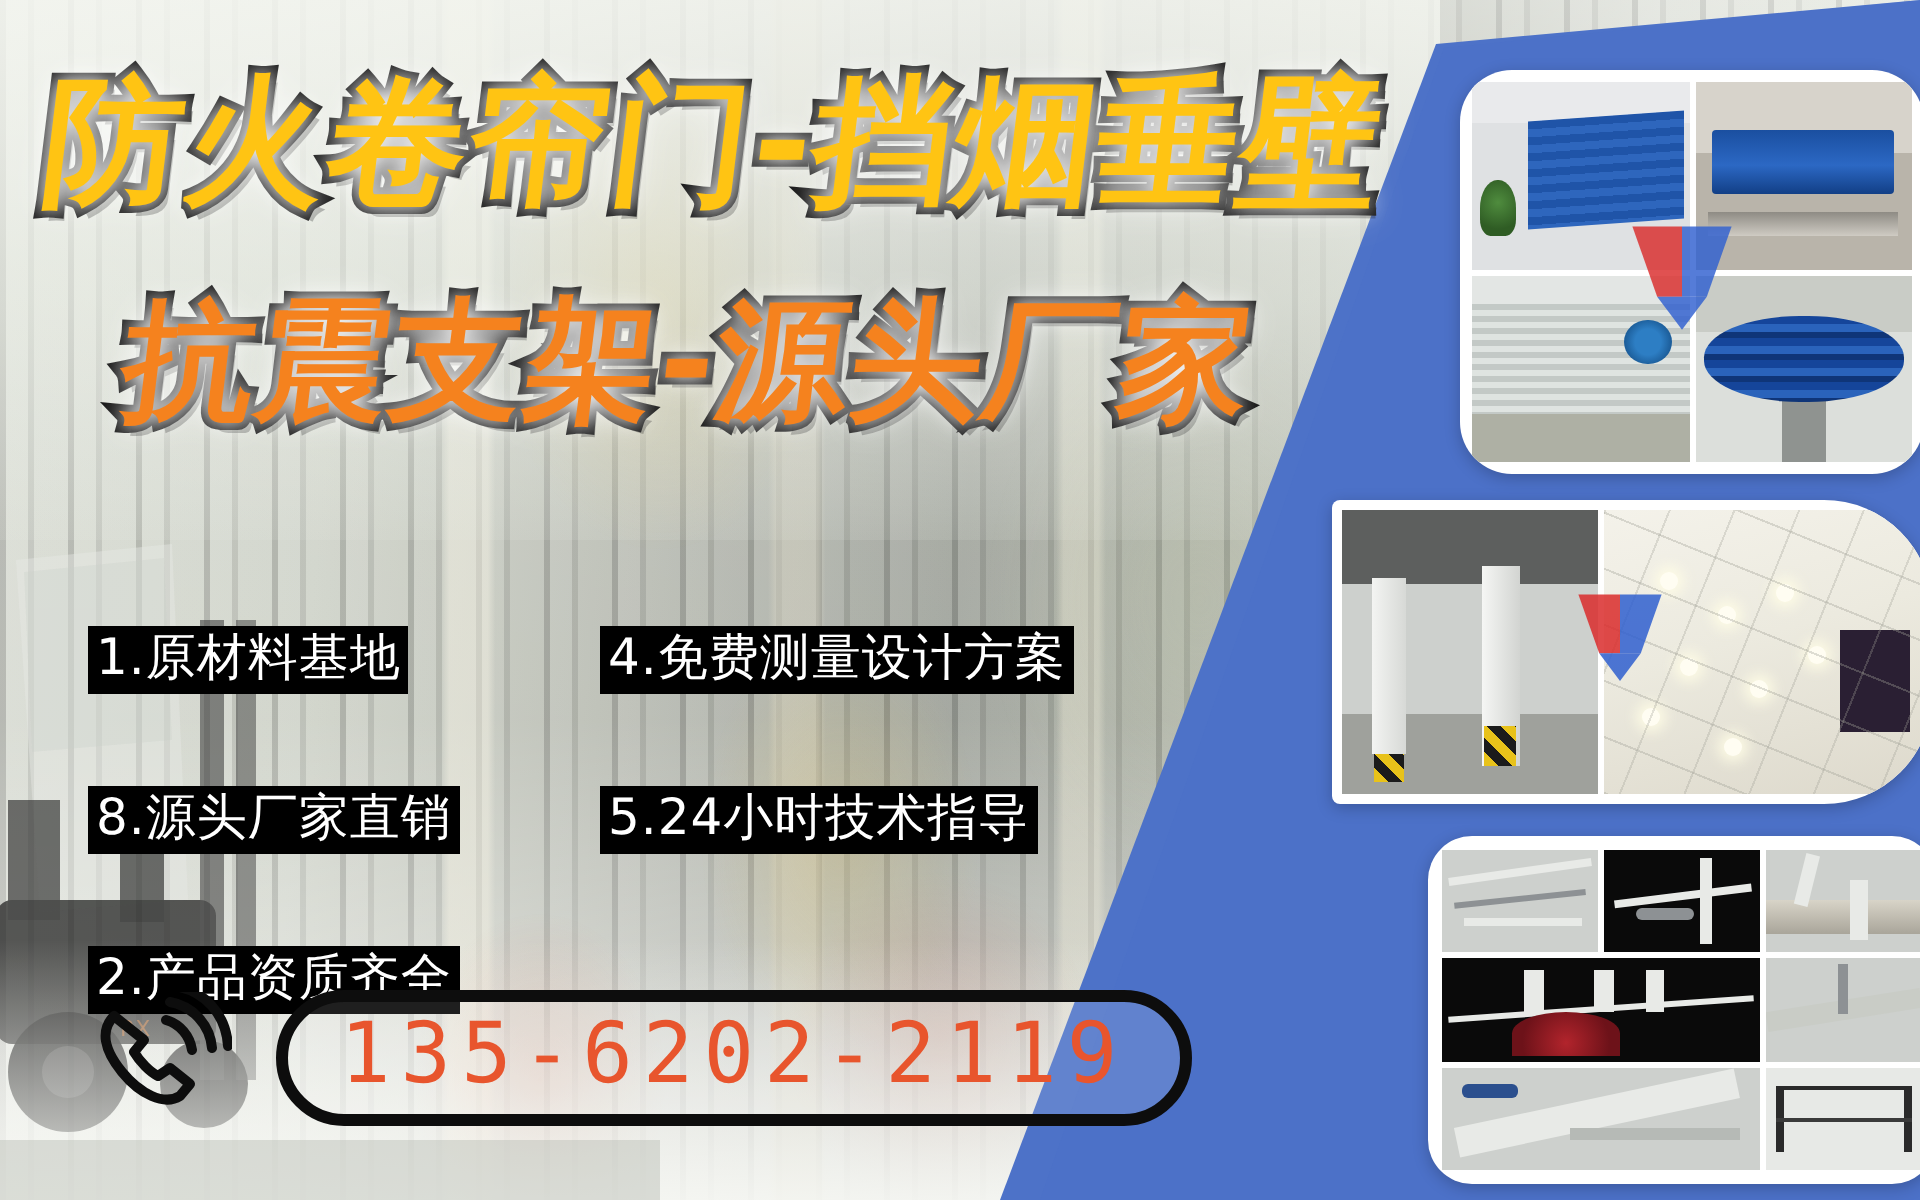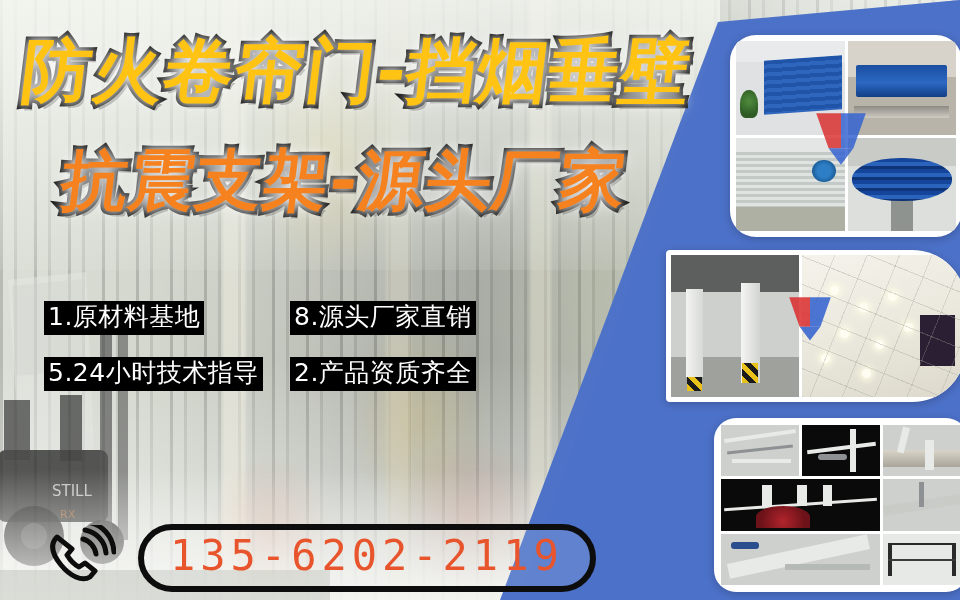--- a/index.html
+++ b/index.html
@@ -48,31 +48,31 @@
     letter-spacing:1px;line-height:1;}
   #h1{left:22px;top:36px;font-size:70px;color:#FFC413;
       -webkit-text-stroke:7px #111;paint-order:stroke fill;
       text-shadow:0 0 10px rgba(255,255,255,.95),0 0 18px rgba(255,255,255,.8),4px 5px 0 rgba(0,0,0,.28);}
   #h2{left:62px;top:148px;font-size:66px;color:#F5821E;
       -webkit-text-stroke:7px #111;paint-order:stroke fill;
       text-shadow:0 0 10px rgba(255,255,255,.95),0 0 18px rgba(255,255,255,.8),4px 5px 0 rgba(0,0,0,.28);}
   .h-skew{transform:skewX(-7deg);transform-origin:left center;}
 
   
-  .features{position:absolute;left:44px;top:290px;width:520px;
+  .features{position:absolute;left:44px;top:302px;width:520px;
     display:grid;grid-template-columns:232px 260px;grid-auto-rows:56px;
-    column-gap:14px;row-gap:0;}
+    column-gap:14px;row-gap:0;gap:24px;}
   .feat{display:flex;align-items:center;}
   .feat span{display:inline-block;background:#000;color:#fff;
     font-size:25px;line-height:1.18;padding:1px 4px 3px 4px;
     font-family:"DejaVu Sans","Liberation Sans",sans-serif;font-weight:400;
     letter-spacing:.5px;white-space:nowrap;}
 
   
-  .phone-row{position:absolute;left:44px;top:524px;display:flex;align-items:center;}
+  .phone-row{position:absolute;left:44px;top:495px;display:flex;align-items:center;}
   .phone-icon{width:72px;height:66px;margin-right:22px;}
   .phone-box{border:6px solid #0d0d0d;border-radius:34px;
     padding:2px 26px 6px 26px;background:rgba(255,255,255,.12);}
   .phone-num{font-family:"DejaVu Sans Mono","Liberation Mono",monospace;
     font-size:42px;font-weight:400;color:#E8552D;letter-spacing:5px;line-height:1.15;}
 
   
   .collage{position:absolute;background:#fff;overflow:hidden;
     box-shadow:0 2px 8px rgba(0,0,0,.22);}
   #collage-top{left:730px;top:35px;width:220px;height:190px;border-radius:26px;padding:6px;}
@@ -172,20 +172,23 @@
   </svg>
 
   <div class="headline h-skew" id="h1">防火卷帘门-挡烟垂壁</div>
   <div class="headline h-skew" id="h2">抗震支架-源头厂家</div>
 
   <div class="features">
     <div class="feat">
         <span>1.原材料基地</span>
       </div>
     <div class="feat">
+        <span>4.免费测量设计方案</span>
+      </div>
+    <div class="feat">
         <span>8.源头厂家直销</span>
       </div>
     <div class="feat">
         <span>5.24小时技术指导</span>
       </div>
     <div class="feat">
         <span>2.产品资质齐全</span>
       </div>
   </div>
 

